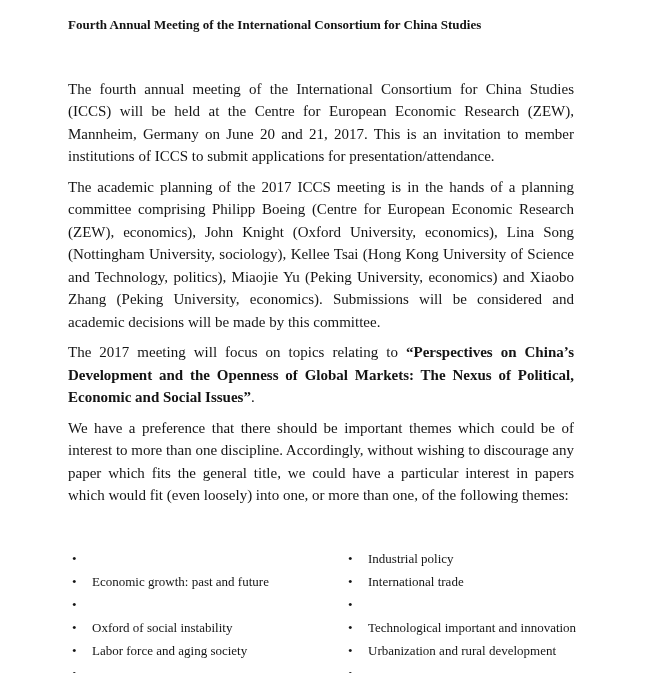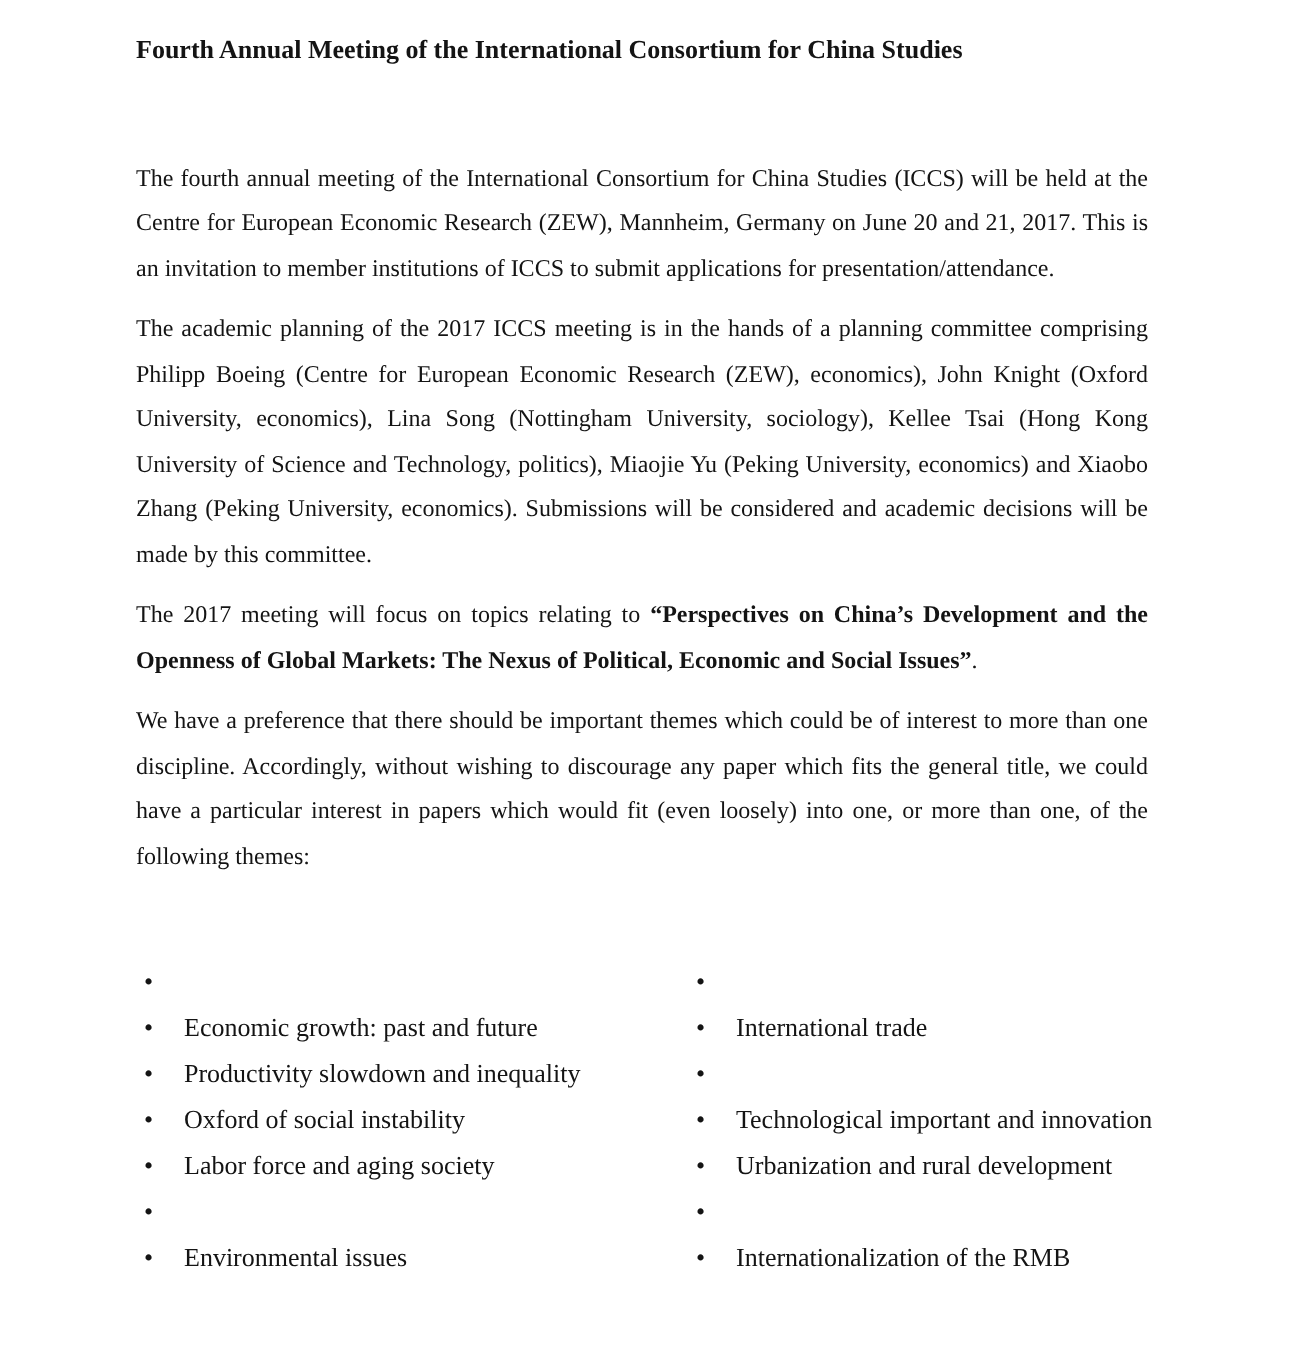--- a/index.html
+++ b/index.html
@@ -18,21 +18,21 @@
     height: 568px;
     padding: 14px 60px 0 68px;
   }
   .doc-title {
     font-size: 13px;
     font-weight: bold;
     line-height: 22.5px;
     margin: 0 0 41px 0;
   }
   .para {
-    font-size: 12px;
+    font-size: 15px;
     line-height: 22.5px;
     text-align: justify;
     margin: 0 16px 8px 0;
   }
   .bold { font-weight: bold; }
   .themes {
     display: flex;
     margin-top: 40px;
   }
   .theme-col {
@@ -72,41 +72,41 @@
     <ul class="theme-col left">
       <li class="theme-item">
           <span class="marker">•</span>
         </li>
       <li class="theme-item">
           <span class="marker">•</span>
           <span class="label">Economic growth: past and future</span>
         </li>
       <li class="theme-item">
           <span class="marker">•</span>
-          <span class="label">Productivity slowdown and inequality</span>
         </li>
       <li class="theme-item">
           <span class="marker">•</span>
           <span class="label">Oxford of social instability</span>
         </li>
       <li class="theme-item">
           <span class="marker">•</span>
           <span class="label">Labor force and aging society</span>
         </li>
       <li class="theme-item">
           <span class="marker">•</span>
         </li>
       <li class="theme-item">
           <span class="marker">•</span>
           <span class="label">Environmental issues</span>
         </li>
     </ul>
     <ul class="theme-col right">
       <li class="theme-item">
           <span class="marker">•</span>
+          <span class="label">Industrial policy</span>
         </li>
       <li class="theme-item">
           <span class="marker">•</span>
           <span class="label">International trade</span>
         </li>
       <li class="theme-item">
           <span class="marker">•</span>
         </li>
       <li class="theme-item">
           <span class="marker">•</span>

